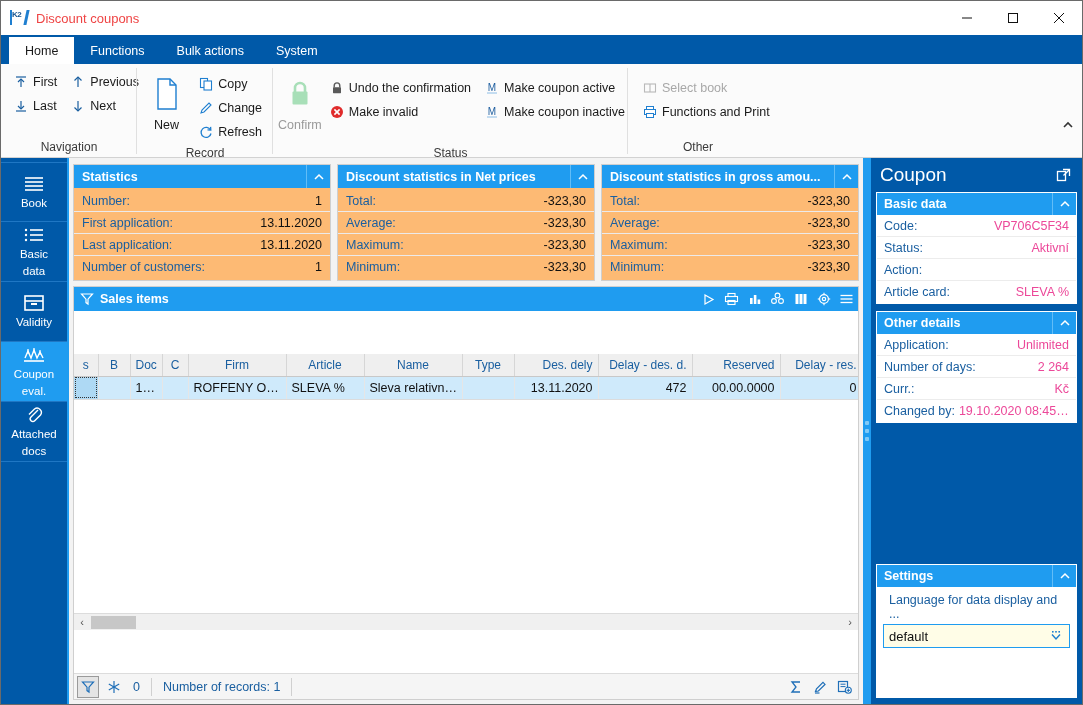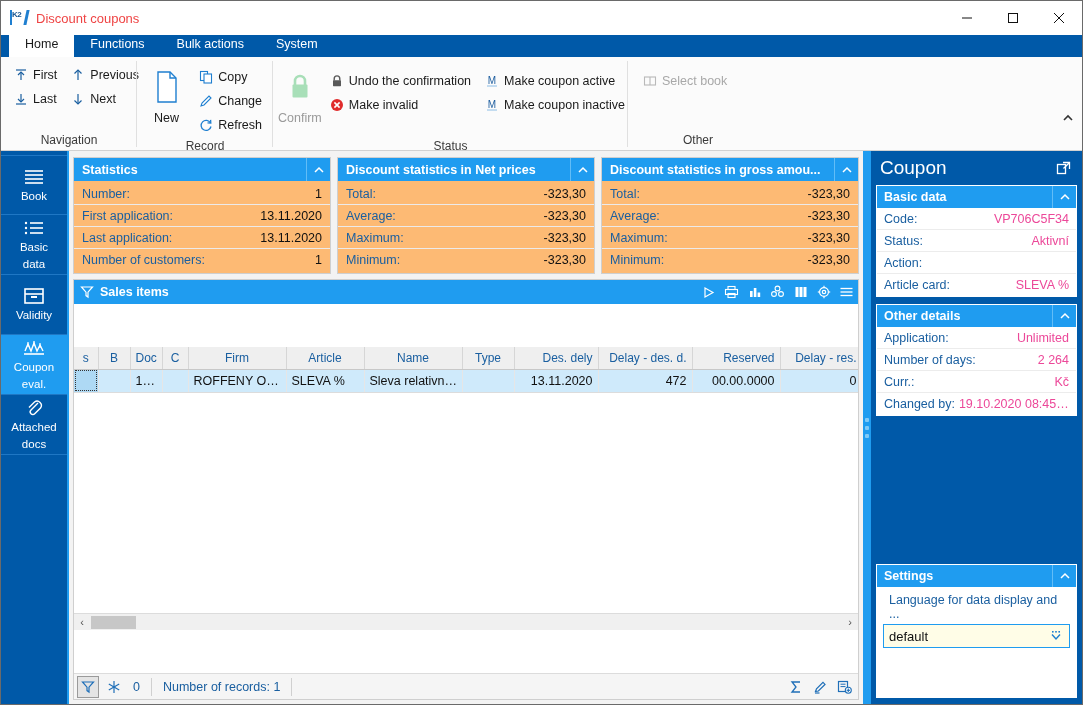--- a/index.html
+++ b/index.html
@@ -42,21 +42,21 @@
   }
   .title-text { font-size:13px; color:#ef4444; }
   .win-controls { position:absolute; right:0; top:0; height:34px; display:flex; }
   .win-btn {
     width:46px; height:34px; display:flex; align-items:center; justify-content:center;
     color:#111; font-size:13px;
   }
 
   
   .ribbon-wrap { background:#0059a8; }
-  .tabbar { height:22px; display:flex; align-items:flex-end; padding-left:8px; background:#0059a8; }
+  .tabbar { height:29px; display:flex; align-items:flex-end; padding-left:8px; background:#0059a8; }
   .tab {
     height:27px; padding:0 16px; display:flex; align-items:center;
     color:#ffffff; font-size:12.5px; white-space:nowrap;
   }
   .tab.active { background:#ffffff; color:#1a1a1a; }
 
   .ribbon {
     height:94px; background:#fbfbfb; border-bottom:1px solid #d2d2d2;
     display:flex; position:relative;
   }
@@ -427,20 +427,30 @@
         <div class="rgroup-body" style="padding-left:8px">
           <div class="col2" style="justify-content:flex-start;padding-top:6px">
             <div class="small-cmd disabled">
               <span class="navicon">
                 <svg width="14" height="14" viewBox="0 0 14 14">
                     <rect x="1.5" y="3" width="11" height="8" fill="none" stroke="#b9b9b9" stroke-width="1.1"></rect>
                     <line x1="7" y1="3" x2="7" y2="11" stroke="#b9b9b9" stroke-width="1.1"></line>
                   </svg>
               </span>
               <span>Select book</span>
+            </div>
+            <div class="small-cmd">
+              <span class="navicon">
+                <svg width="14" height="14" viewBox="0 0 14 14">
+                    <rect x="3.5" y="1.5" width="7" height="3" fill="#fff" stroke="#1f7fd0" stroke-width="1"></rect>
+                    <rect x="1.5" y="4.5" width="11" height="5" fill="#fff" stroke="#1f7fd0" stroke-width="1"></rect>
+                    <rect x="3.5" y="8.5" width="7" height="4" fill="#fff" stroke="#1f7fd0" stroke-width="1"></rect>
+                  </svg>
+              </span>
+              <span>Functions and Print</span>
             </div>
           </div>
         </div>
         <div class="rgroup-label">Other</div>
       </div>
 
       <div class="ribbon-collapse">
         <svg width="12" height="8" viewBox="0 0 12 8">
             <polyline points="2,6 6,2 10,6" fill="none" stroke="#333" stroke-width="1.6"></polyline>
           </svg>

